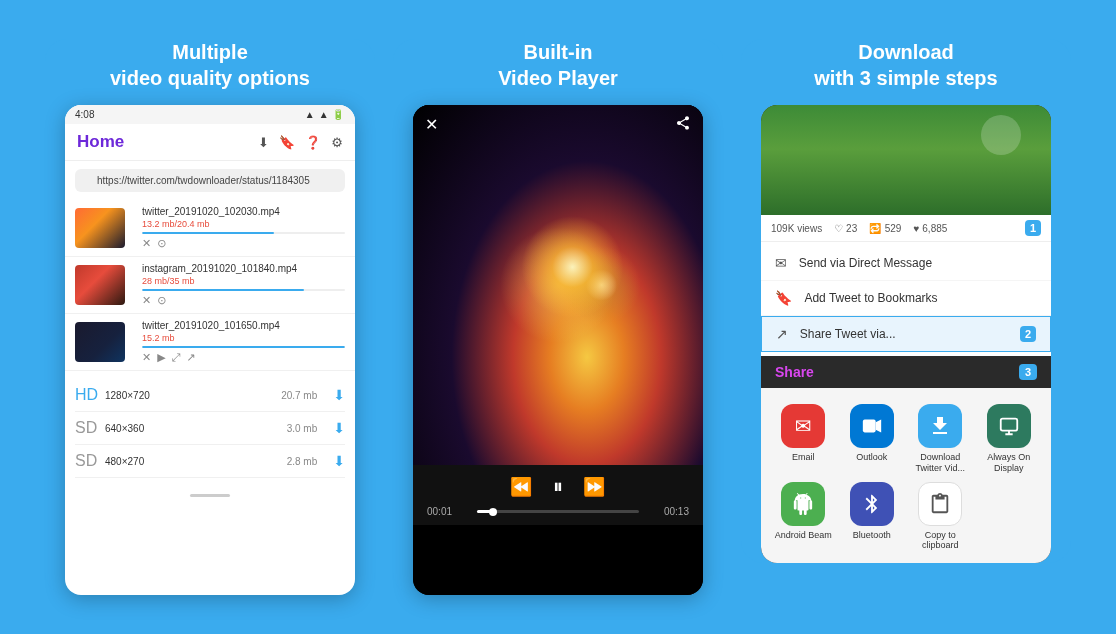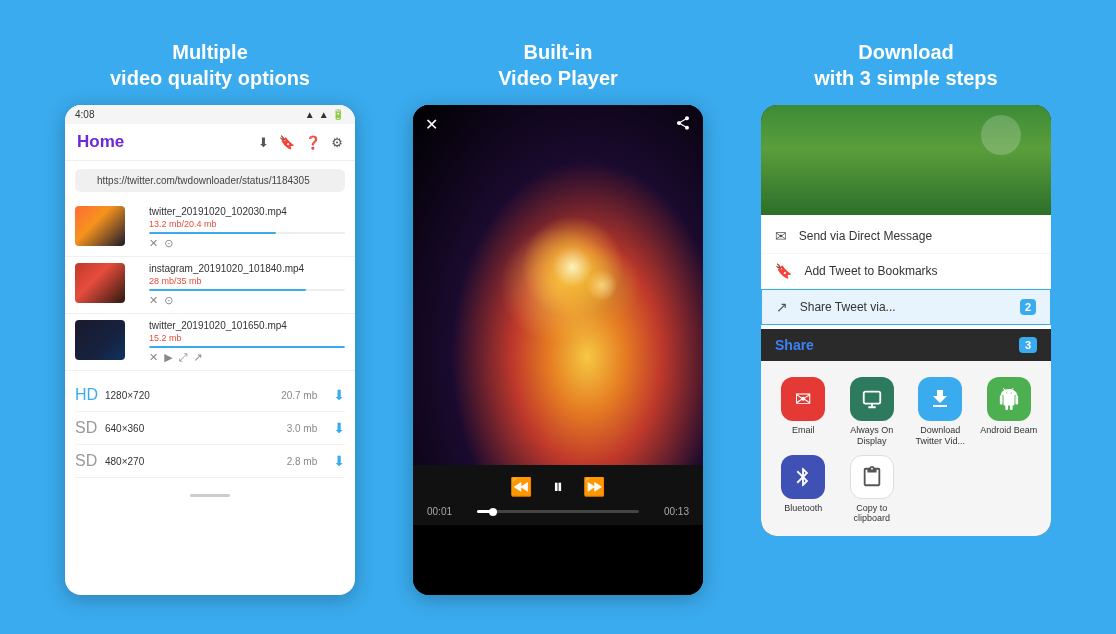--- a/index.html
+++ b/index.html
@@ -70,24 +70,24 @@
     .url-bar {
       background: #f0f0f0;
       margin: 8px 10px;
       padding: 6px 22px;
       border-radius: 6px;
       font-size: 10px;
       color: #444;
     }
     .video-item {
       display: flex;
-      align-items: flex-start;
+      align-items: center;
       padding: 6px 10px;
       border-bottom: 1px solid #f0f0f0;
-      gap: 24px;
+      gap: 17px;
     }
     .video-thumb {
       width: 50px;
       height: 40px;
       border-radius: 4px;
       flex-shrink: 0;
       overflow: hidden;
     }
     .thumb-sunset {
       background: linear-gradient(135deg, #ff6b35 0%, #f7931e 40%, #1a1a2e 100%);
@@ -322,21 +322,21 @@
       padding: 0;
       overflow: hidden;
     }
     .share-sheet-header {
       background: #2a2a2a;
       display: flex;
       justify-content: space-between;
       align-items: center;
       padding: 8px 14px;
     }
-    .share-sheet-title { color: #3b82f6; font-size: 14px; font-weight: 600; }
+    .share-sheet-title { color: #d946ef; font-size: 14px; font-weight: 600; }
     .step3-badge {
       background: #3aabee;
       color: white;
       font-weight: 700;
       font-size: 11px;
       border-radius: 4px;
       padding: 2px 6px;
     }
     .apps-grid {
       display: grid;
@@ -509,20 +509,36 @@
     <div class="panel-title">Download<br>with 3 simple steps</div>
     <div class="phone3-wrapper">
       <div class="phone3-top">
 
         <div class="tweet-video-area">
           <div class="tweet-field-bg">
             <div class="tweet-player-figures"></div>
           </div>
         </div>
 
+        <div class="tweet-stats">
+          <span>109K views</span>
+          <div class="tweet-stat">
+            <span>♡</span>
+            <span>23</span>
+          </div>
+          <div class="tweet-stat">
+            <span>🔁</span>
+            <span>529</span>
+          </div>
+          <div class="tweet-stat">
+            <span>♥</span>
+            <span>6,885</span>
+          </div>
+          <span class="step1-highlight">1</span>
+        </div>
 
         <div class="share-menu">
           <div class="share-menu-item">
             <span class="share-menu-icon">✉</span>
             <span>Send via Direct Message</span>
           </div>
           <div class="share-menu-item">
             <span class="share-menu-icon">🔖</span>
             <span>Add Tweet to Bookmarks</span>
           </div>
@@ -536,39 +552,48 @@
 
       <div class="share-bottom-sheet">
         <div class="share-sheet-header">
           <span class="share-sheet-title">Share</span>
           <span class="step3-badge">3</span>
         </div>
         <div class="apps-grid">
           <div class="app-item">
             <div class="app-icon app-icon-email">✉</div>
             <span class="app-label">Email</span>
+          </div>
+          <div class="app-item">
+            <div class="app-icon app-icon-outlook">
+              <svg width="22" height="22" viewBox="0 0 24 24" fill="white">
+                  <rect x="2" y="5" width="14" height="14" rx="2"></rect>
+                  <path d="M16 8l6-3v14l-6-3V8z" fill="white"></path>
+                </svg>
+            </div>
+            <span class="app-label">Outlook</span>
+          </div>
+          <div class="app-item">
+            <div class="app-icon app-icon-twitter-dl">
+              <svg width="24" height="24" viewBox="0 0 24 24" fill="white">
+                  <path d="M19 9h-4V3H9v6H5l7 7 7-7zM5 18v2h14v-2H5z"></path>
+                </svg>
+            </div>
+            <span class="app-label">Download Twitter Vid...</span>
           </div>
           <div class="app-item">
             <div class="app-icon app-icon-display">
               <svg width="22" height="22" viewBox="0 0 24 24" fill="white">
                   <rect x="3" y="4" width="18" height="13" rx="2" stroke="white" stroke-width="2" fill="none"></rect>
                   <path d="M8 21h8M12 17v4" stroke="white" stroke-width="2"></path>
                 </svg>
             </div>
             <span class="app-label">Always On Display</span>
           </div>
           <div class="app-item">
-            <div class="app-icon app-icon-twitter-dl">
-              <svg width="24" height="24" viewBox="0 0 24 24" fill="white">
-                  <path d="M19 9h-4V3H9v6H5l7 7 7-7zM5 18v2h14v-2H5z"></path>
-                </svg>
-            </div>
-            <span class="app-label">Download Twitter Vid...</span>
-          </div>
-          <div class="app-item">
             <div class="app-icon app-icon-android">
               <svg width="22" height="22" viewBox="0 0 24 24" fill="white">
                   <path d="M6 18c0 .55.45 1 1 1h1v3.5c0 .83.67 1.5 1.5 1.5s1.5-.67 1.5-1.5V19h2v3.5c0 .83.67 1.5 1.5 1.5s1.5-.67 1.5-1.5V19h1c.55 0 1-.45 1-1V8H6v10zM3.5 8C2.67 8 2 8.67 2 9.5v7c0 .83.67 1.5 1.5 1.5S5 17.33 5 16.5v-7C5 8.67 4.33 8 3.5 8zm17 0c-.83 0-1.5.67-1.5 1.5v7c0 .83.67 1.5 1.5 1.5s1.5-.67 1.5-1.5v-7c0-.83-.67-1.5-1.5-1.5zm-4.97-5.84l1.3-1.3c.2-.2.2-.51 0-.71-.2-.2-.51-.2-.71 0l-1.48 1.48C14.96 1.23 13.49 1 12 1c-1.49 0-2.96.23-4.34.63L6.18.15c-.2-.2-.51-.2-.71 0-.2.2-.2.51 0 .71l1.3 1.3C4.69 3.27 3 5.47 3 8h18c0-2.53-1.69-4.73-4.47-5.84zM10 6H9V5h1v1zm5 0h-1V5h1v1z"></path>
                 </svg>
             </div>
             <span class="app-label">Android Beam</span>
           </div>
           <div class="app-item">
             <div class="app-icon app-icon-bluetooth">
               <svg width="22" height="22" viewBox="0 0 24 24" fill="white">

